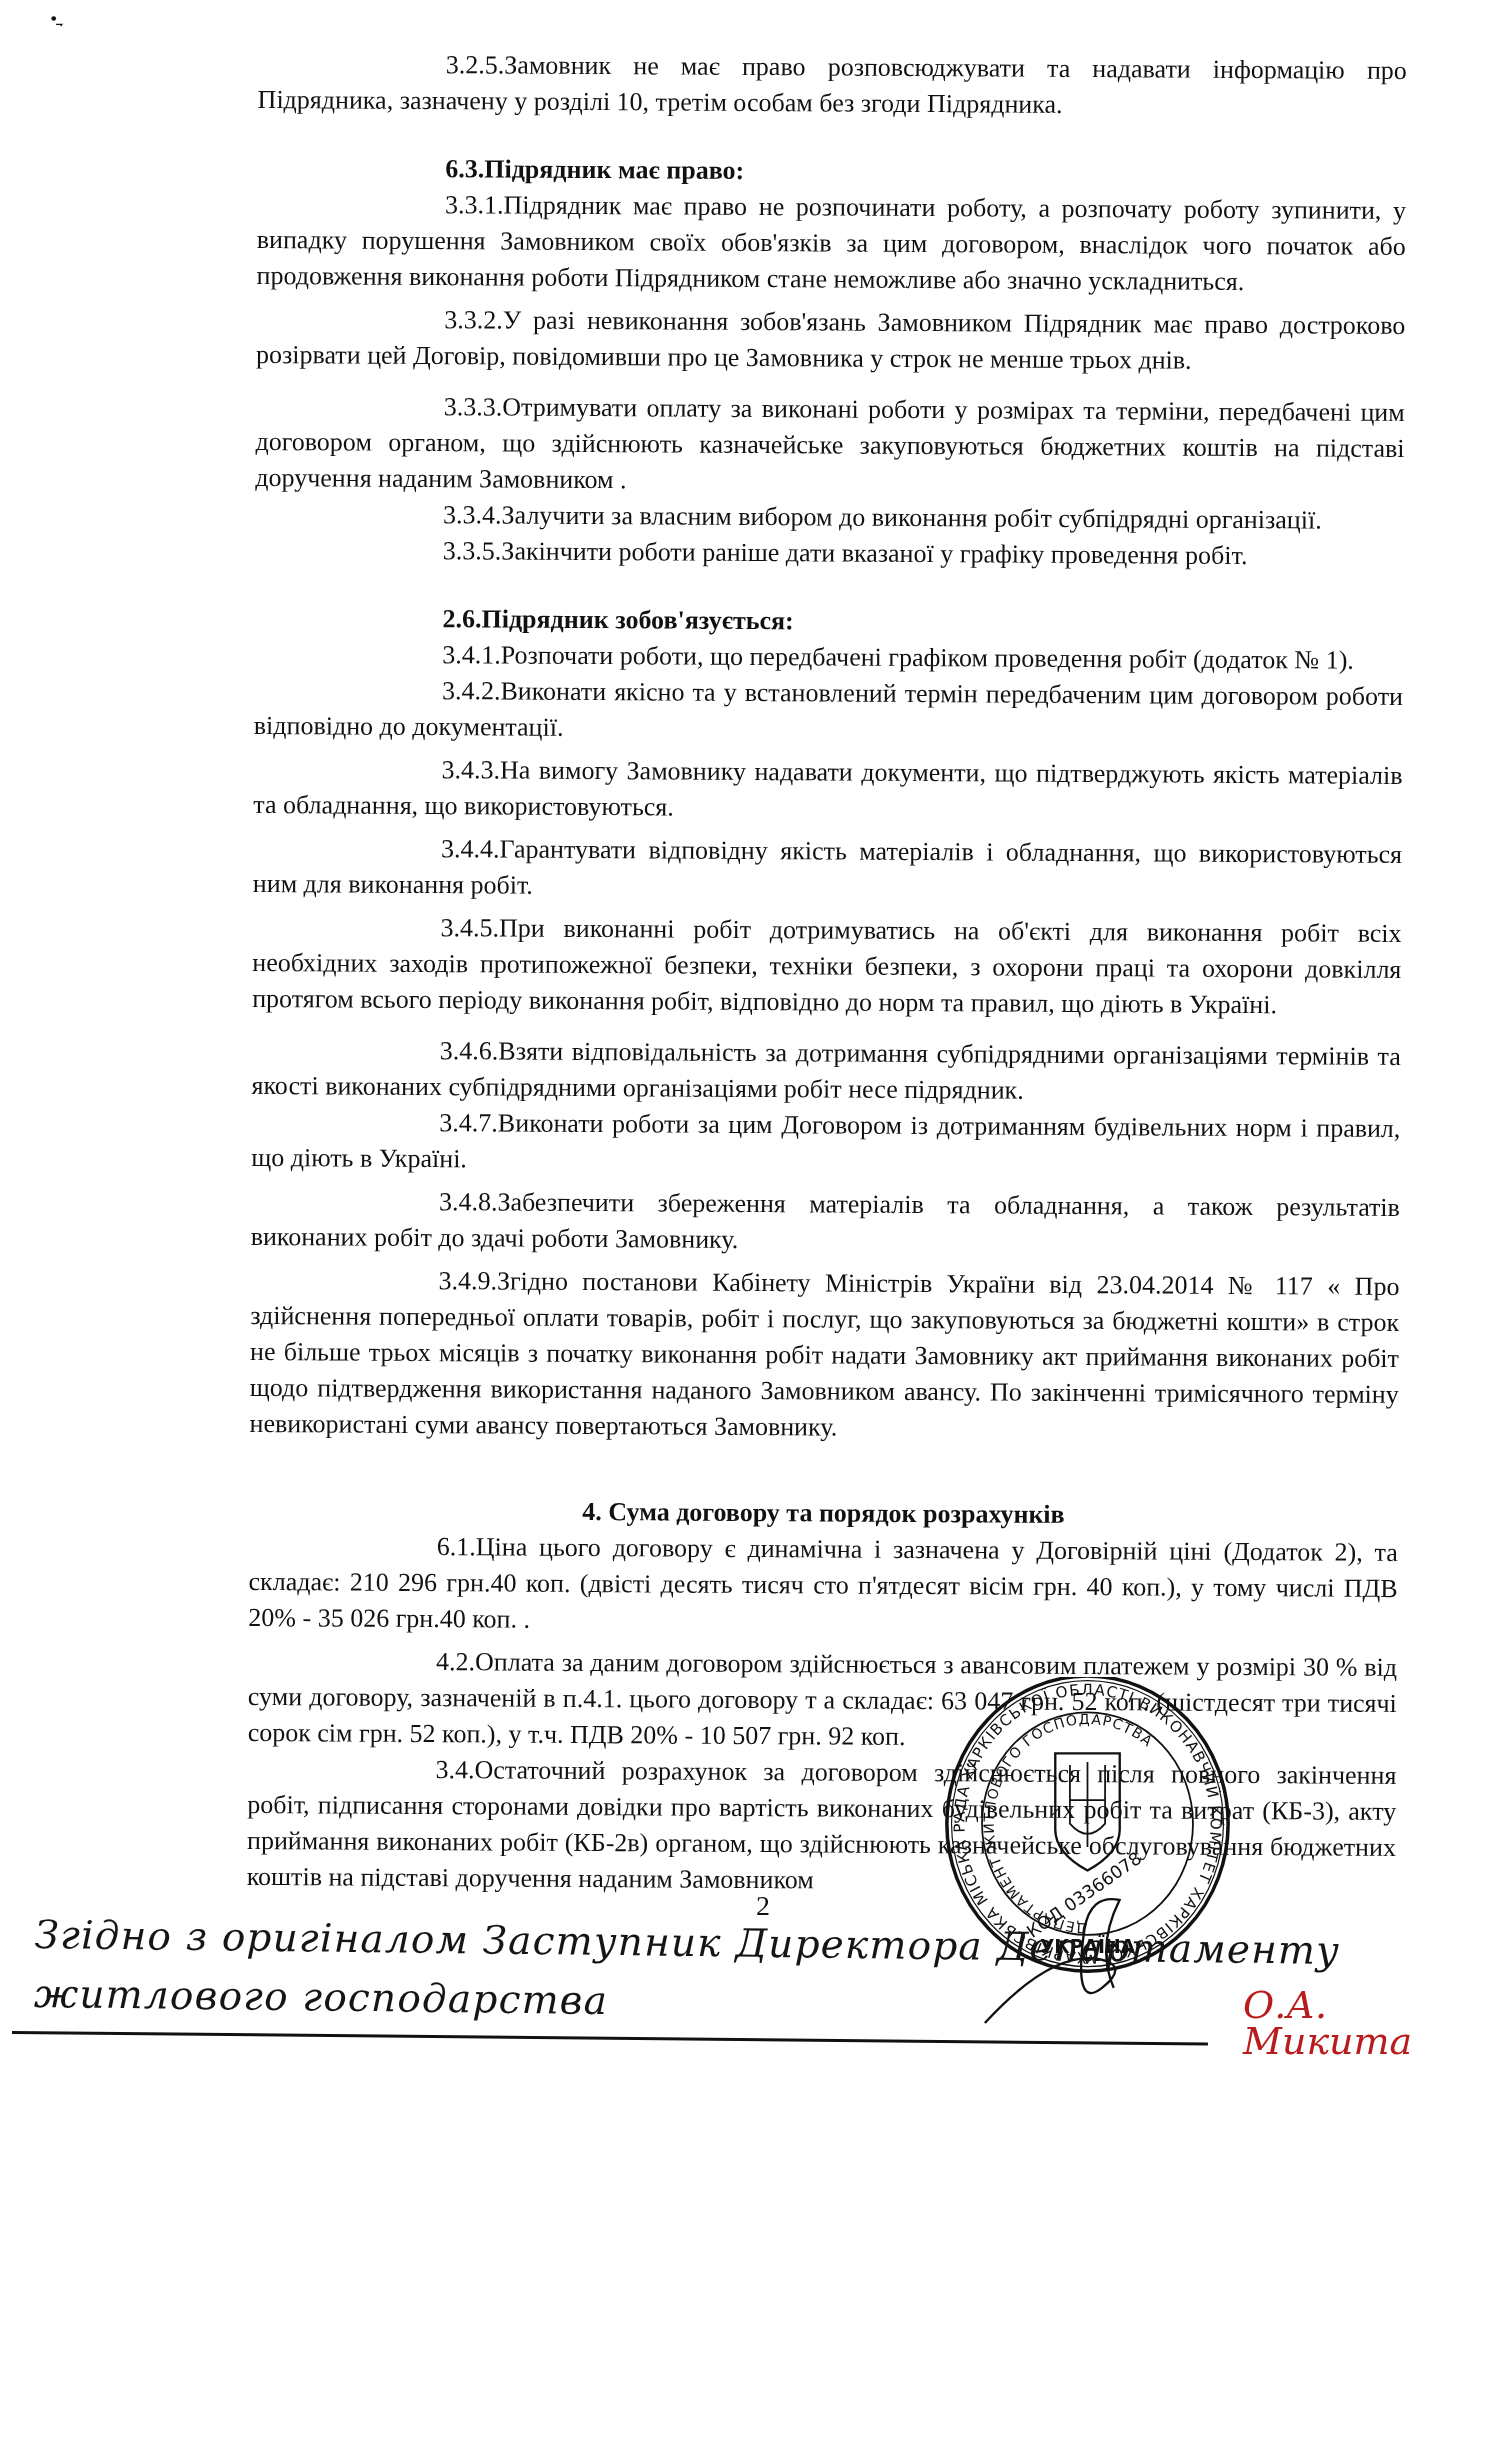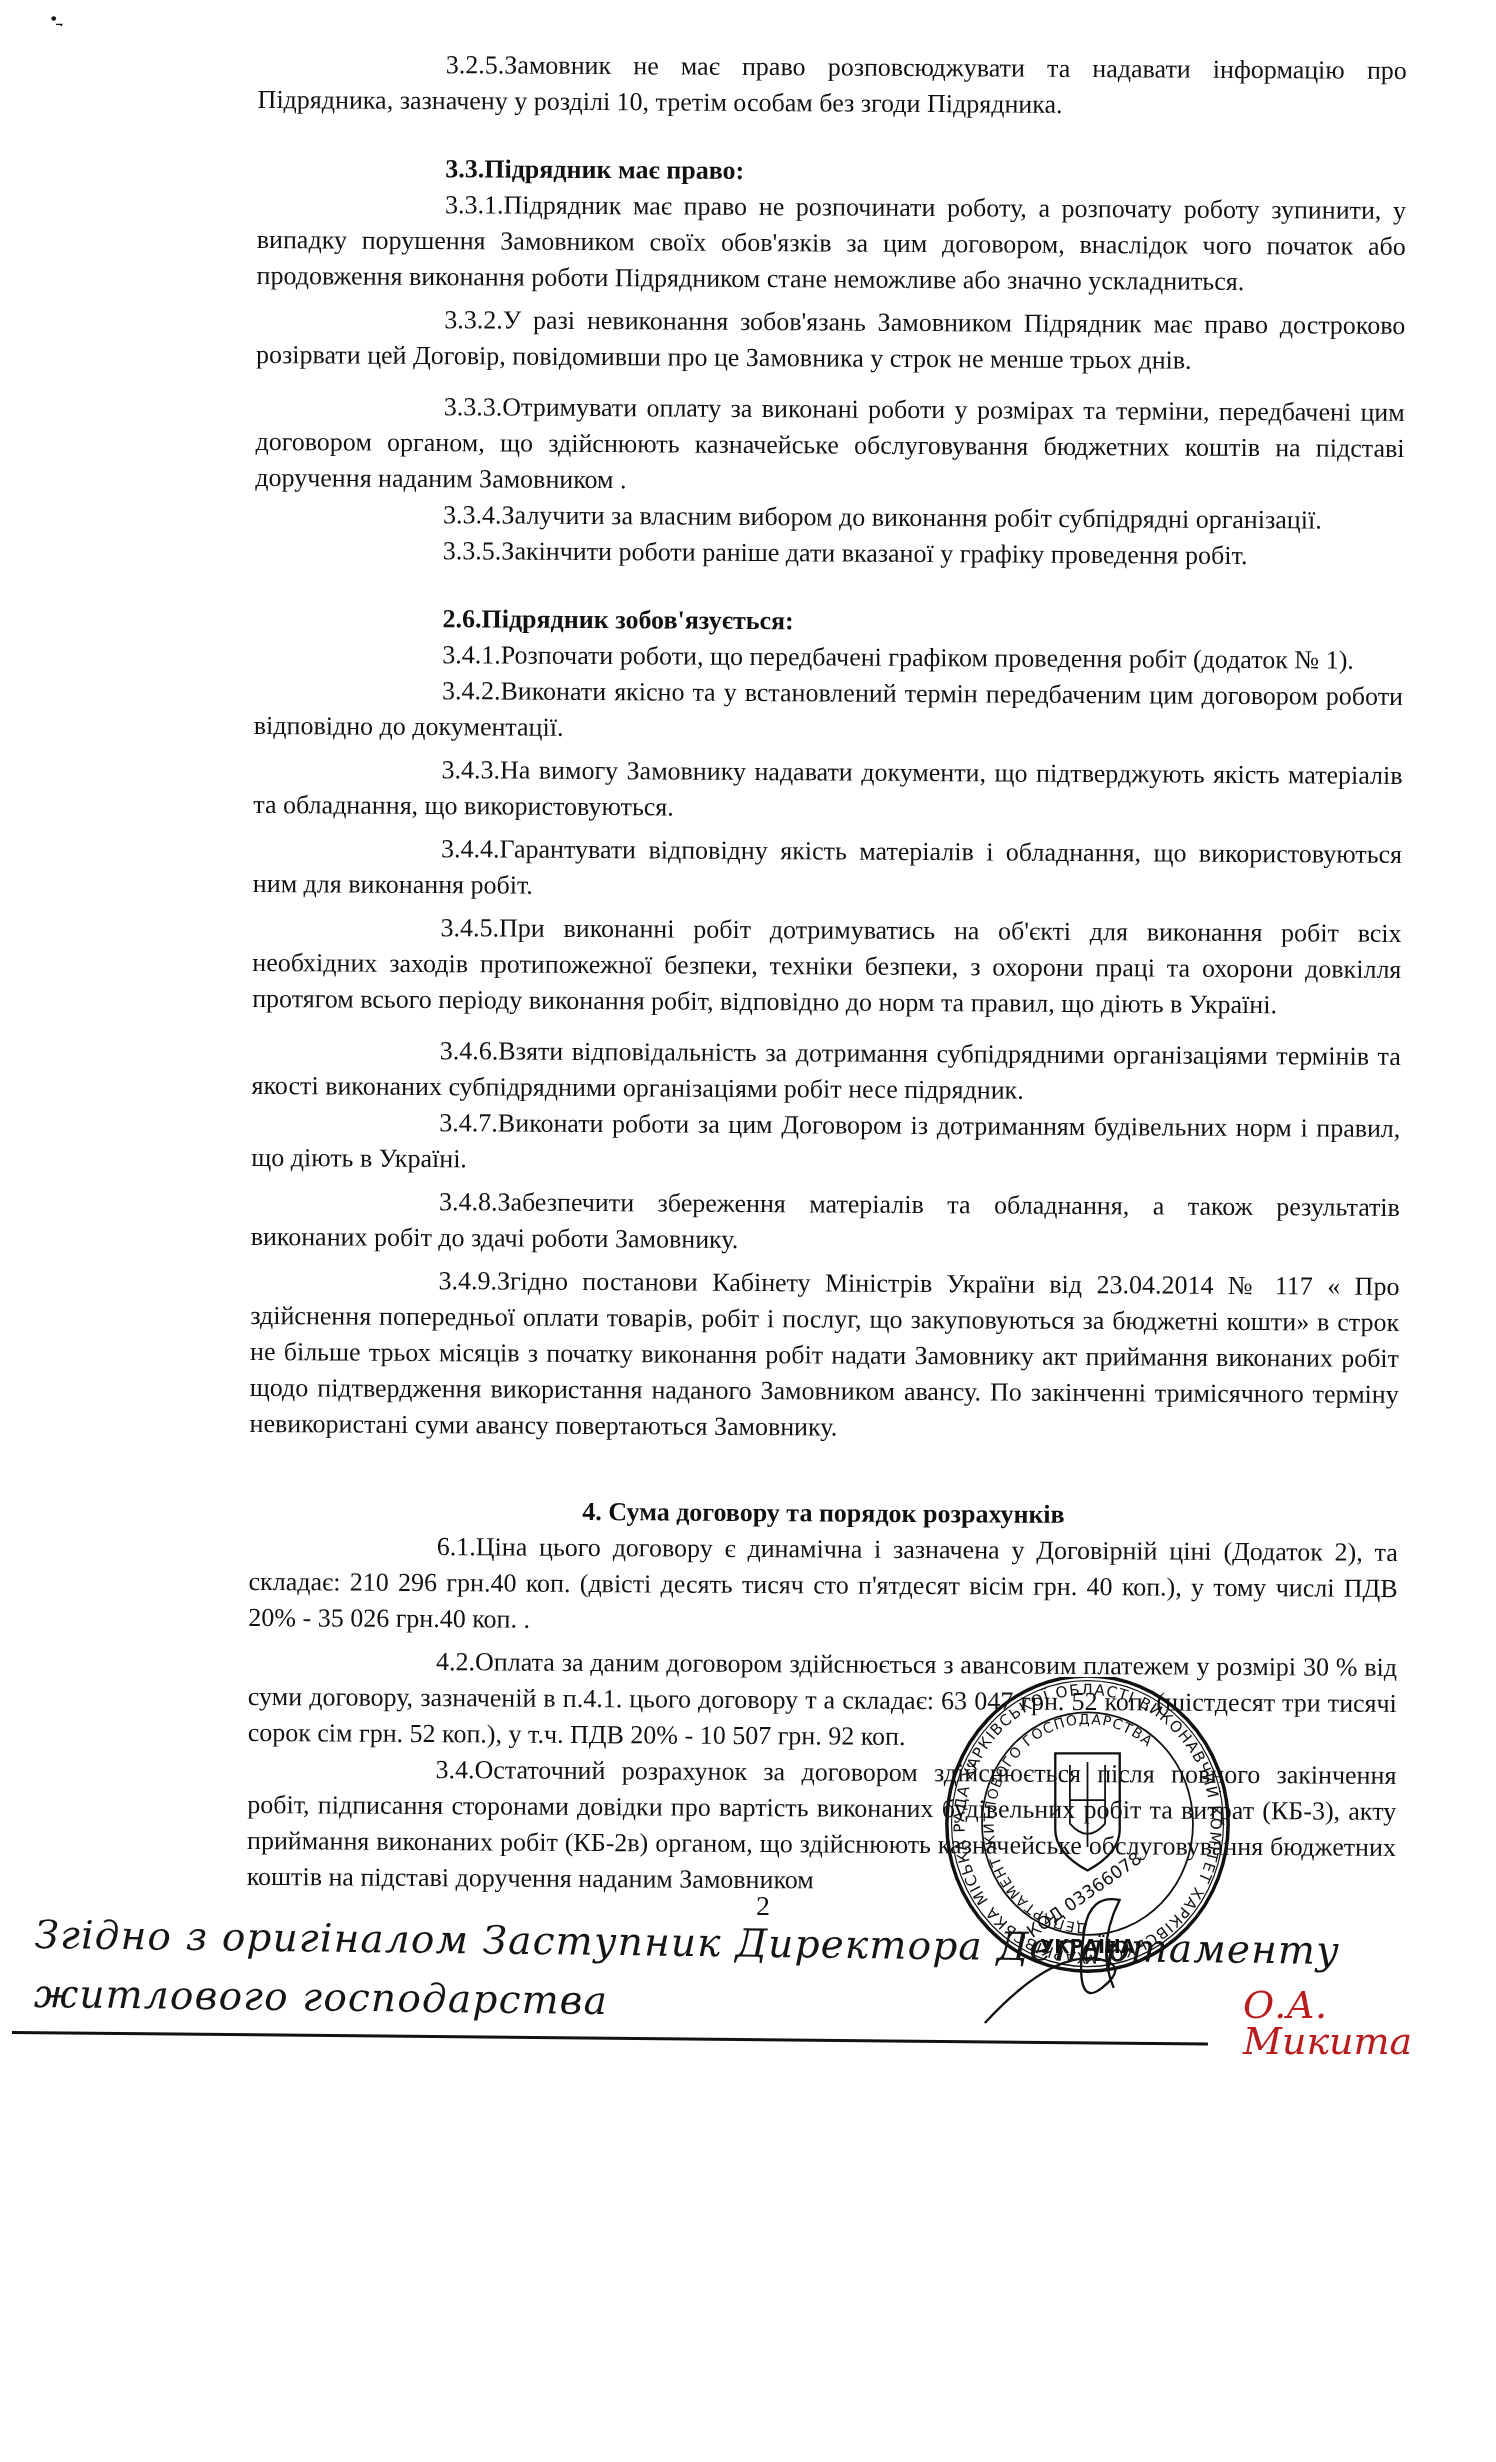--- a/index.html
+++ b/index.html
@@ -47,30 +47,30 @@
     <path d="M12 16 L22 16 L20 19" stroke="#111" stroke-width="2" fill="none"></path>
   </svg>
 
   <div class="content">
 
     <p class="indent">
       <span class="num">3.2.5.</span><span>Замовник не має право розповсюджувати та надавати інформацію про Підрядника, зазначену у розділі 10, третім особам без згоди Підрядника.</span>
     </p>
 
     <p class="indent heading">
-      <span class="num">3.3.</span><span>Підрядник має право:</span>
+      <span class="num">6.3.</span><span>Підрядник має право:</span>
     </p>
     <p class="indent">
       <span class="num">3.3.1.</span><span>Підрядник має право не розпочинати роботу, а розпочату роботу зупинити, у випадку порушення Замовником своїх обов'язків за цим договором, внаслідок чого початок або продовження виконання роботи Підрядником стане неможливе або значно ускладниться.</span>
     </p>
     <p class="indent gap-s">
       <span class="num">3.3.2.</span><span>У разі невиконання зобов'язань Замовником Підрядник має право достроково розірвати цей Договір, повідомивши про це Замовника у строк не менше трьох днів.</span>
     </p>
     <p class="indent gap-m">
-      <span class="num">3.3.3.</span><span>Отримувати оплату за виконані роботи у розмірах та терміни, передбачені цим договором органом, що здійснюють казначейське обслуговування бюджетних коштів на підставі доручення наданим Замовником .</span>
+      <span class="num">3.3.3.</span><span>Отримувати оплату за виконані роботи у розмірах та терміни, передбачені цим договором органом, що здійснюють казначейське закуповуються бюджетних коштів на підставі доручення наданим Замовником .</span>
     </p>
     <p class="indent">
       <span class="num">3.3.4.</span><span>Залучити за власним вибором до виконання робіт субпідрядні організації.</span>
     </p>
     <p class="indent">
       <span class="num">3.3.5.</span><span>Закінчити роботи раніше дати вказаної у графіку проведення робіт.</span>
     </p>
 
     <p class="indent heading">
       <span class="num">2.6.</span><span>Підрядник зобов'язується:</span>

